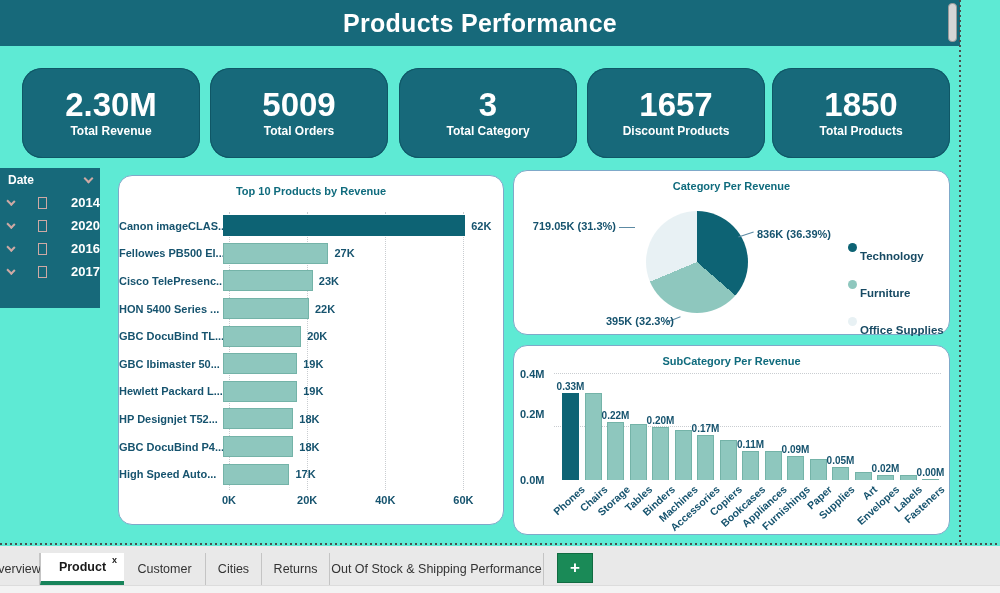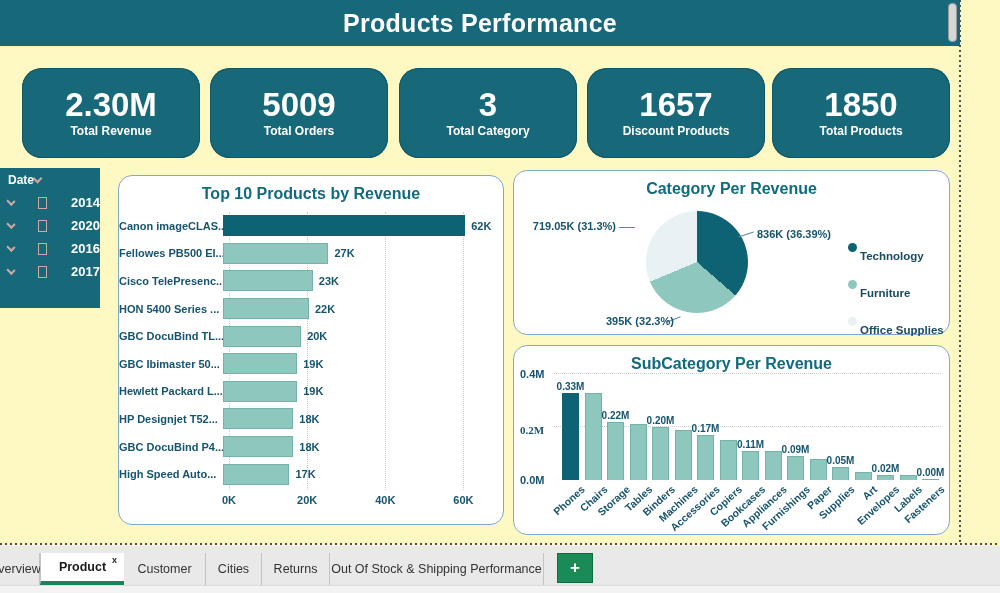--- a/index.html
+++ b/index.html
@@ -1,41 +1,41 @@
 <!DOCTYPE html>
 <html><head>
 <meta charset="utf-8">
 <style>
   * { margin:0; padding:0; box-sizing:border-box; }
   html,body { background:#fff; }
   body { font-family:"Liberation Sans", sans-serif; }
-  .screen { position:relative; width:1000px; height:593px; background:#fef9c3; overflow:hidden; }
+  .screen { position:relative; width:1000px; height:593px; background:#5eead4; overflow:hidden; }
 
   
   .banner { position:absolute; left:0; top:4; width:960px; height:46px; background:#17697a; display:flex; align-items:center; justify-content:center; }
   .banner-title { color:#fff; font-size:25px; font-weight:700; letter-spacing:.3px; }
   .scroll-thumb { position:absolute; right:3px; top:3px; width:9px; height:39px; background:#d6d6d6; border:1px solid #9a9a9a; border-radius:4px; }
 
   
   .kpi-card { position:absolute; top:68px; width:178px; height:90px; background:#17697a; border-radius:20px; display:flex; flex-direction:column; align-items:center; justify-content:center; gap:3px; box-shadow:0 0 0 1px #0f5766 inset; }
   .kpi-value { color:#fff; font-size:33px; font-weight:700; line-height:1; }
   .kpi-label { color:#fff; font-size:12px; font-weight:600; }
 
   
   .slicer { position:absolute; left:0; top:168px; width:100px; height:140px; background:#17697a; color:#fff; padding:5px 0 0 8px; }
-  .slicer-header { display:flex; align-items:center; justify-content:flex-start; padding-right:8px; margin-bottom:4px; }
+  .slicer-header { display:flex; align-items:center; justify-content:space-between; padding-right:8px; margin-bottom:4px; }
   .slicer-title { font-size:12px; font-weight:700; }
   .chev { display:inline-block; width:7px; height:7px; border-left:2px solid #cfa9a4; border-bottom:2px solid #cfa9a4; transform:rotate(-45deg); margin-top:-3px; }
   .slicer-row { display:flex; align-items:center; height:23px; gap:24px; }
   .checkbox { width:12px; height:12px; border:1px solid #cfa9a4; background:transparent; }
   .slicer-year { font-size:13px; font-weight:700; color:#fff; }
 
   
   .card { position:absolute; background:#fff; border:1px solid #7fa9c9; border-radius:14px; }
-  .card-title { text-align:center; font-size:16px; font-weight:700; color:#0f6b7d; margin-top:9px; }
+  .card-title { text-align:center; font-size:11px; font-weight:700; color:#0f6b7d; margin-top:9px; }
 
   
   .card-top10 { left:118px; top:175px; width:386px; height:350px; }
   .t10-grid { position:absolute; top:36px; width:1px; height:278px; border-left:1px dotted #c9cdd1; }
   .t10-rows { position:absolute; left:0; top:36px; width:100%; height:276px; display:flex; flex-direction:column; }
   .t10-row { flex:1; display:flex; align-items:center; }
   .t10-label { width:104px; padding-right:7px; text-align:right; font-size:11px; font-weight:700; color:#16536e; white-space:nowrap; }
   .t10-track { position:relative; flex:1; height:21px; display:flex; align-items:center; }
   .t10-bar { height:21px; background:#8ec7be; border:1px solid #74b3a8; }
   .t10-bar.hl { background:#0d6374; border-color:#0d6374; }
@@ -254,21 +254,21 @@
   </div>
 
   <div class="card card-subcat">
     <div class="card-title">SubCategory Per Revenue</div>
     <div id="scGrids">
         <div class="sc-grid" style="bottom: 107px;"></div>
         <div class="sc-grid" style="bottom: 160px;"></div>
       </div>
     <div id="scYTicks">
         <div class="sc-ytick" style="bottom: 48px;">0.0M</div>
-        <div class="sc-ytick" style="bottom: 98px; font-family: Liberation Serif, serif;">0.2M</div>
+        <div class="sc-ytick" style="bottom: 114px;">0.2M</div>
         <div class="sc-ytick" style="bottom: 154px;">0.4M</div>
       </div>
     <div class="sc-plot" id="scPlot">
         <div class="sc-slot">
           <div class="sc-dlabel">0.33M</div>
           <div class="sc-bar hl" style="height: 87.45px;"></div>
           <div class="sc-xlabel">Phones</div>
         </div>
         <div class="sc-slot">
           <div class="sc-bar" style="height: 87.45px;"></div>

